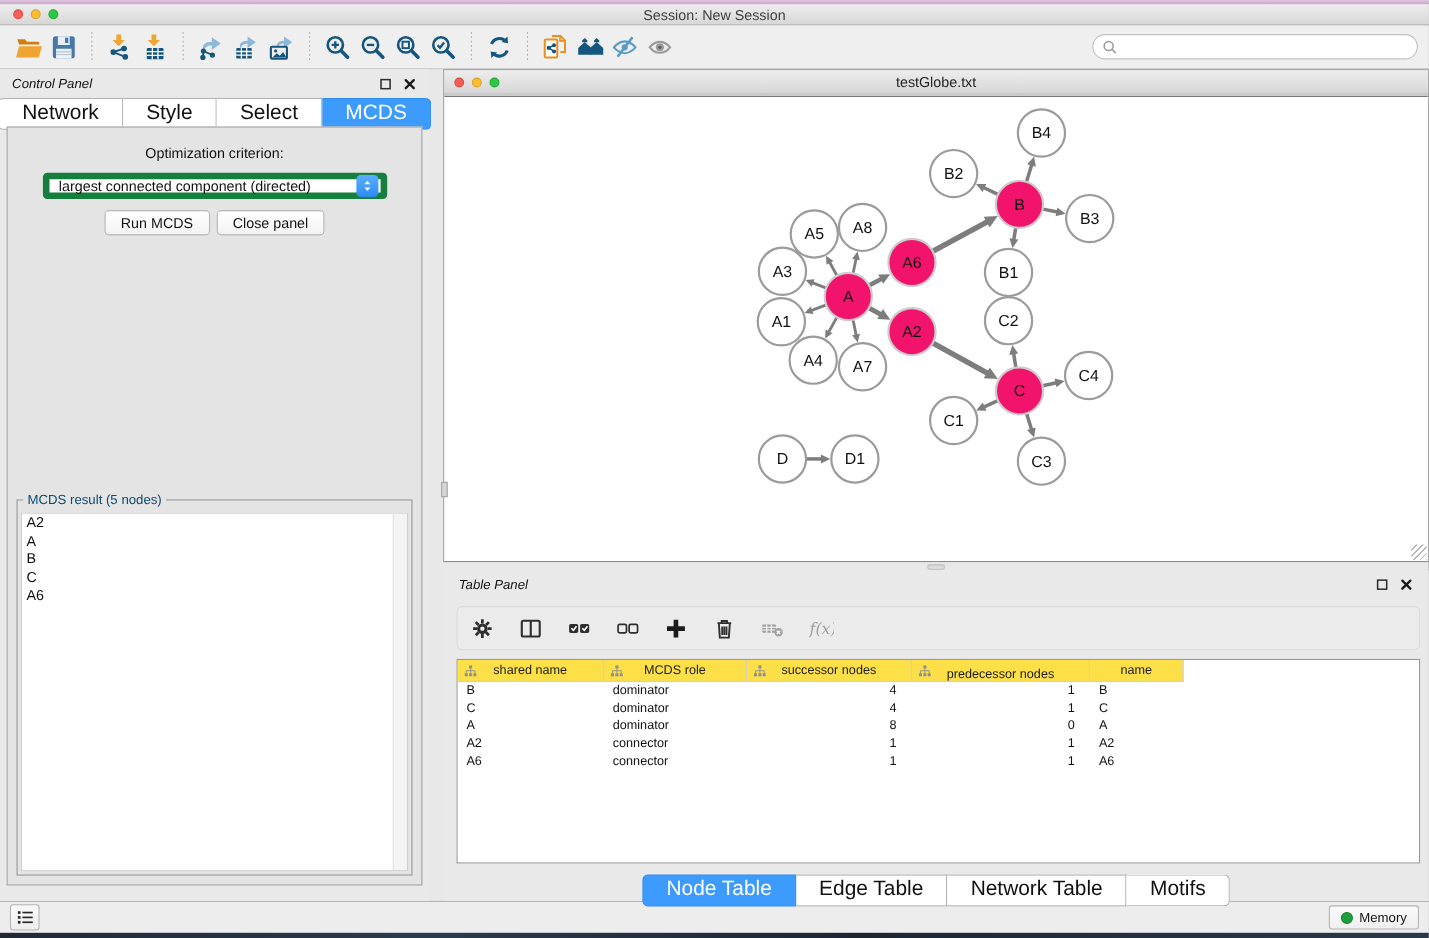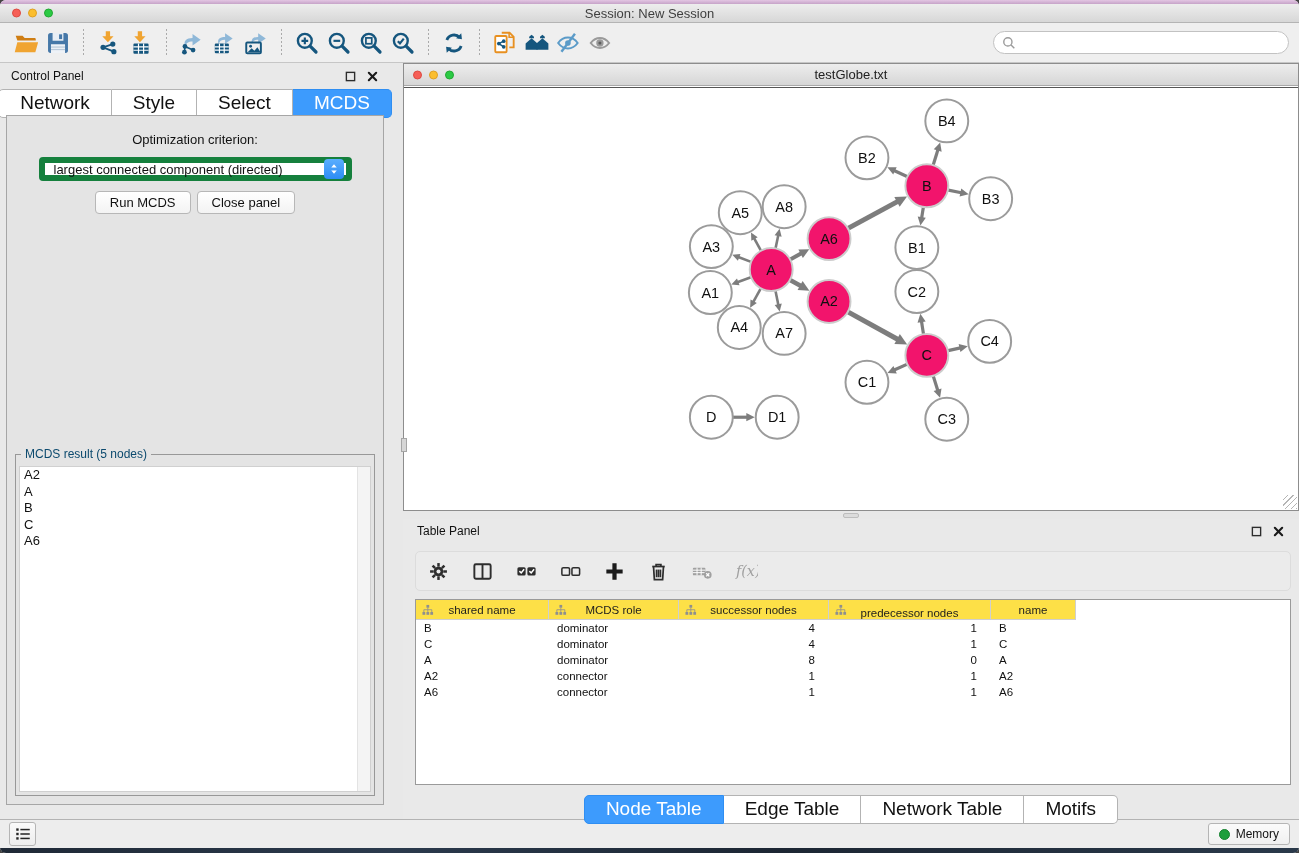--- a/index.html
+++ b/index.html
@@ -1,18 +1,18 @@
 <!DOCTYPE html>
 <html><head>
 <meta charset="utf-8">
 <style>
   * { margin:0; padding:0; box-sizing:border-box; }
   html,body { background:#444; }
   body { font-family:"Liberation Sans","DejaVu Sans",sans-serif; }
-  .screen { width:1299px; height:853px; background:#e8e8e8; position:relative; overflow:hidden; margin:0 auto;border-radius:6px; }
+  .screen { width:1299px; height:853px; background:#e8e8e8; position:relative; overflow:hidden; margin:0 auto; }
 
   
   .top-strip { height:4px; background:linear-gradient(#e3c6e3,#c6a3c8); }
   .titlebar { height:19px; background:linear-gradient(#ededed,#d7d7d7); border-bottom:1px solid #b4b4b4; position:relative; display:flex; align-items:center; justify-content:center; }
   .title-text { font-size:13px; color:#3f3f3f; }
   .traffic { position:absolute; left:12px; top:50%; transform:translateY(-50%); display:flex; gap:7px; }
   .light { width:9px; height:9px; border-radius:50%; }
   .light.red { background:#f65f57; border:1px solid #dd4b43; }
   .light.yellow { background:#fbbe2e; border:1px solid #dfa023; }
   .light.green { background:#2bca44; border:1px solid #22a833; }
@@ -25,21 +25,21 @@
   .searchbox { margin-left:auto; width:296px; height:23px; background:#fff; border:1px solid #c2c2c2; border-radius:12px; display:flex; align-items:center; padding:0 8px; }
   .searchbox svg { width:14px; height:14px; flex:0 0 auto; }
   .searchbox input { border:none; outline:none; flex:1; font-size:12px; margin-left:5px; background:transparent; }
 
   
   .main { height:756px; position:relative; }
 
   
   .control-panel { position:absolute; left:0; top:0; width:390px; height:100%; background:#e9e9e9; }
   .panel-header { height:26px; display:flex; align-items:center; padding:0 11px; font-size:12px; color:#111; }
-  .panel-header .ph-title { flex:1; }
+  .panel-header .ph-title { flex:1;font-style:italic; }
   .ph-ico { width:13px; height:13px; margin-left:9px; border:none; background:transparent; padding:0; display:flex; align-items:center; justify-content:center; }
   .ph-ico svg { width:11px; height:11px; }
   .seg { display:flex; justify-content:center; }
   .seg .tab { background:#fff; border:1px solid #b3b3b3; border-left:none; padding:2px 21px 3px; font-size:19px; color:#111; cursor:default; }
   .seg .tab:first-child { border-left:1px solid #b3b3b3; border-radius:5px 0 0 5px; }
   .seg .tab:last-child { border-radius:0 5px 5px 0; }
   .seg .tab.active { background:#3d9bfd; border-color:#2f8ef2; color:#fff; }
   .cp-body { position:absolute; left:6px; right:6px; top:52px; bottom:14px; background:#e4e4e4; border:1px solid #a6a6a6; }
   .opt-label { text-align:center; margin-top:16px; font-size:13px; color:#111; }
   .dropdown { width:313px; height:24px; margin:10px auto 0; background:#fff; border:6px solid #15803d; border-radius:4px; display:flex; align-items:center; position:relative; }

